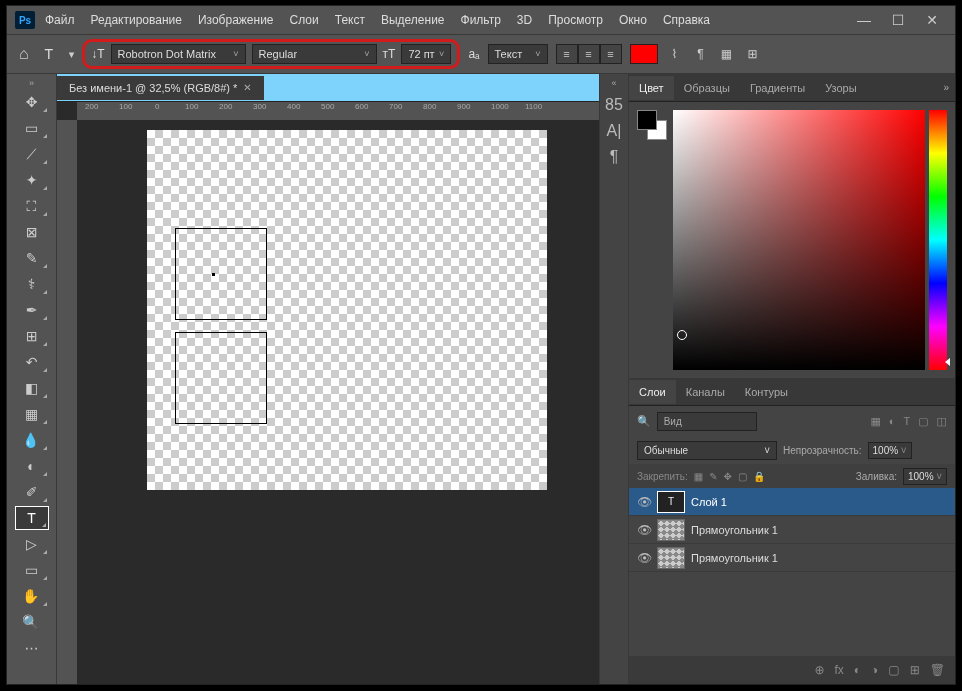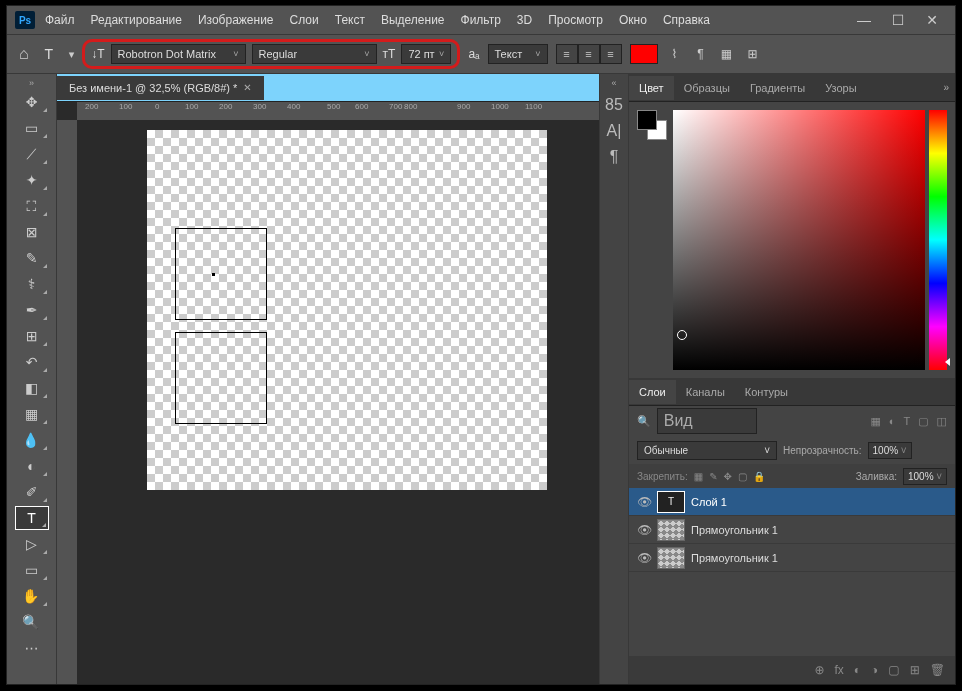--- a/index.html
+++ b/index.html
@@ -81,21 +81,21 @@
 .color-fg { position: absolute; top: 0; left: 0; width: 20px; height: 20px; background: #000; border: 1px solid #888; }
 .color-bg { position: absolute; bottom: 0; right: 0; width: 20px; height: 20px; background: #fff; border: 1px solid #888; }
 .color-picker { flex: 1; height: 260px; position: relative; display: flex; gap: 4px; }
 .gradient-box { flex: 1; background: linear-gradient(to bottom, transparent, #000), linear-gradient(to right, #fff, #ff0000); position: relative; }
 .grad-cursor { position: absolute; bottom: 30px; left: 4px; width: 10px; height: 10px; border: 1.5px solid #fff; border-radius: 50%; }
 .hue-bar { width: 18px; background: linear-gradient(to bottom, #f00, #ff0, #0f0, #0ff, #00f, #f0f, #f00); position: relative; }
 .hue-marker { position: absolute; bottom: 4px; right: -3px; width: 0; height: 0; border-top: 4px solid transparent; border-bottom: 4px solid transparent; border-right: 5px solid #fff; }
 
 .props-panel { height: 32px; }
 .layers-search { height: 30px; background: #444; display: flex; align-items: center; padding: 0 8px; gap: 6px; }
-.search-input { flex: 1; max-width: 100px; background: #3a3a3a; border: 1px solid #222; color: #aaa; font-size: 16px; padding: 3px 6px; }
+.search-input { flex: 1; max-width: 100px; background: #3a3a3a; border: 1px solid #222; color: #aaa; font-size: 10px; padding: 3px 6px; }
 .layer-filter-icons { margin-left: auto; display: flex; gap: 8px; }
 .layer-filter-icon { color: #888; font-size: 11px; }
 .layer-blend-row { height: 28px; display: flex; align-items: center; padding: 0 8px; gap: 6px; }
 .blend-dd { background: #3a3a3a; border: 1px solid #222; color: #ddd; font-size: 10px; padding: 3px 6px; width: 140px; display: flex; justify-content: space-between; }
 .opacity-label { color: #aaa; font-size: 10px; }
 .opacity-input { width: 44px; background: #3a3a3a; border: 1px solid #222; color: #ddd; font-size: 10px; padding: 2px 4px; display: flex; justify-content: space-between; }
 .layer-lock-row { height: 24px; display: flex; align-items: center; padding: 0 8px; gap: 6px; background: #3f3f3f; }
 .lock-label { color: #888; font-size: 10px; }
 .lock-icon { color: #888; font-size: 10px; }
 
@@ -216,24 +216,24 @@
       </div>
       <div class="canvas-container">
         <div class="ruler-h">
           <span class="ruler-tick" style="left:8px">200</span>
           <span class="ruler-tick" style="left:42px">100</span>
           <span class="ruler-tick" style="left:78px">0</span>
           <span class="ruler-tick" style="left:108px">100</span>
           <span class="ruler-tick" style="left:142px">200</span>
           <span class="ruler-tick" style="left:176px">300</span>
           <span class="ruler-tick" style="left:210px">400</span>
-          <span class="ruler-tick" style="left:250px">500</span>
+          <span class="ruler-tick" style="left:244px">500</span>
           <span class="ruler-tick" style="left:278px">600</span>
           <span class="ruler-tick" style="left:312px">700</span>
-          <span class="ruler-tick" style="left:327px">800</span>
+          <span class="ruler-tick" style="left:346px">800</span>
           <span class="ruler-tick" style="left:380px">900</span>
           <span class="ruler-tick" style="left:414px">1000</span>
           <span class="ruler-tick" style="left:448px">1100</span>
         </div>
         <div class="ruler-v"></div>
         <div class="canvas-viewport">
           <div class="artboard">
             <div class="rect-shape rect1">
               <div class="text-cursor" style="top:44px;left:36px"></div>
             </div>

